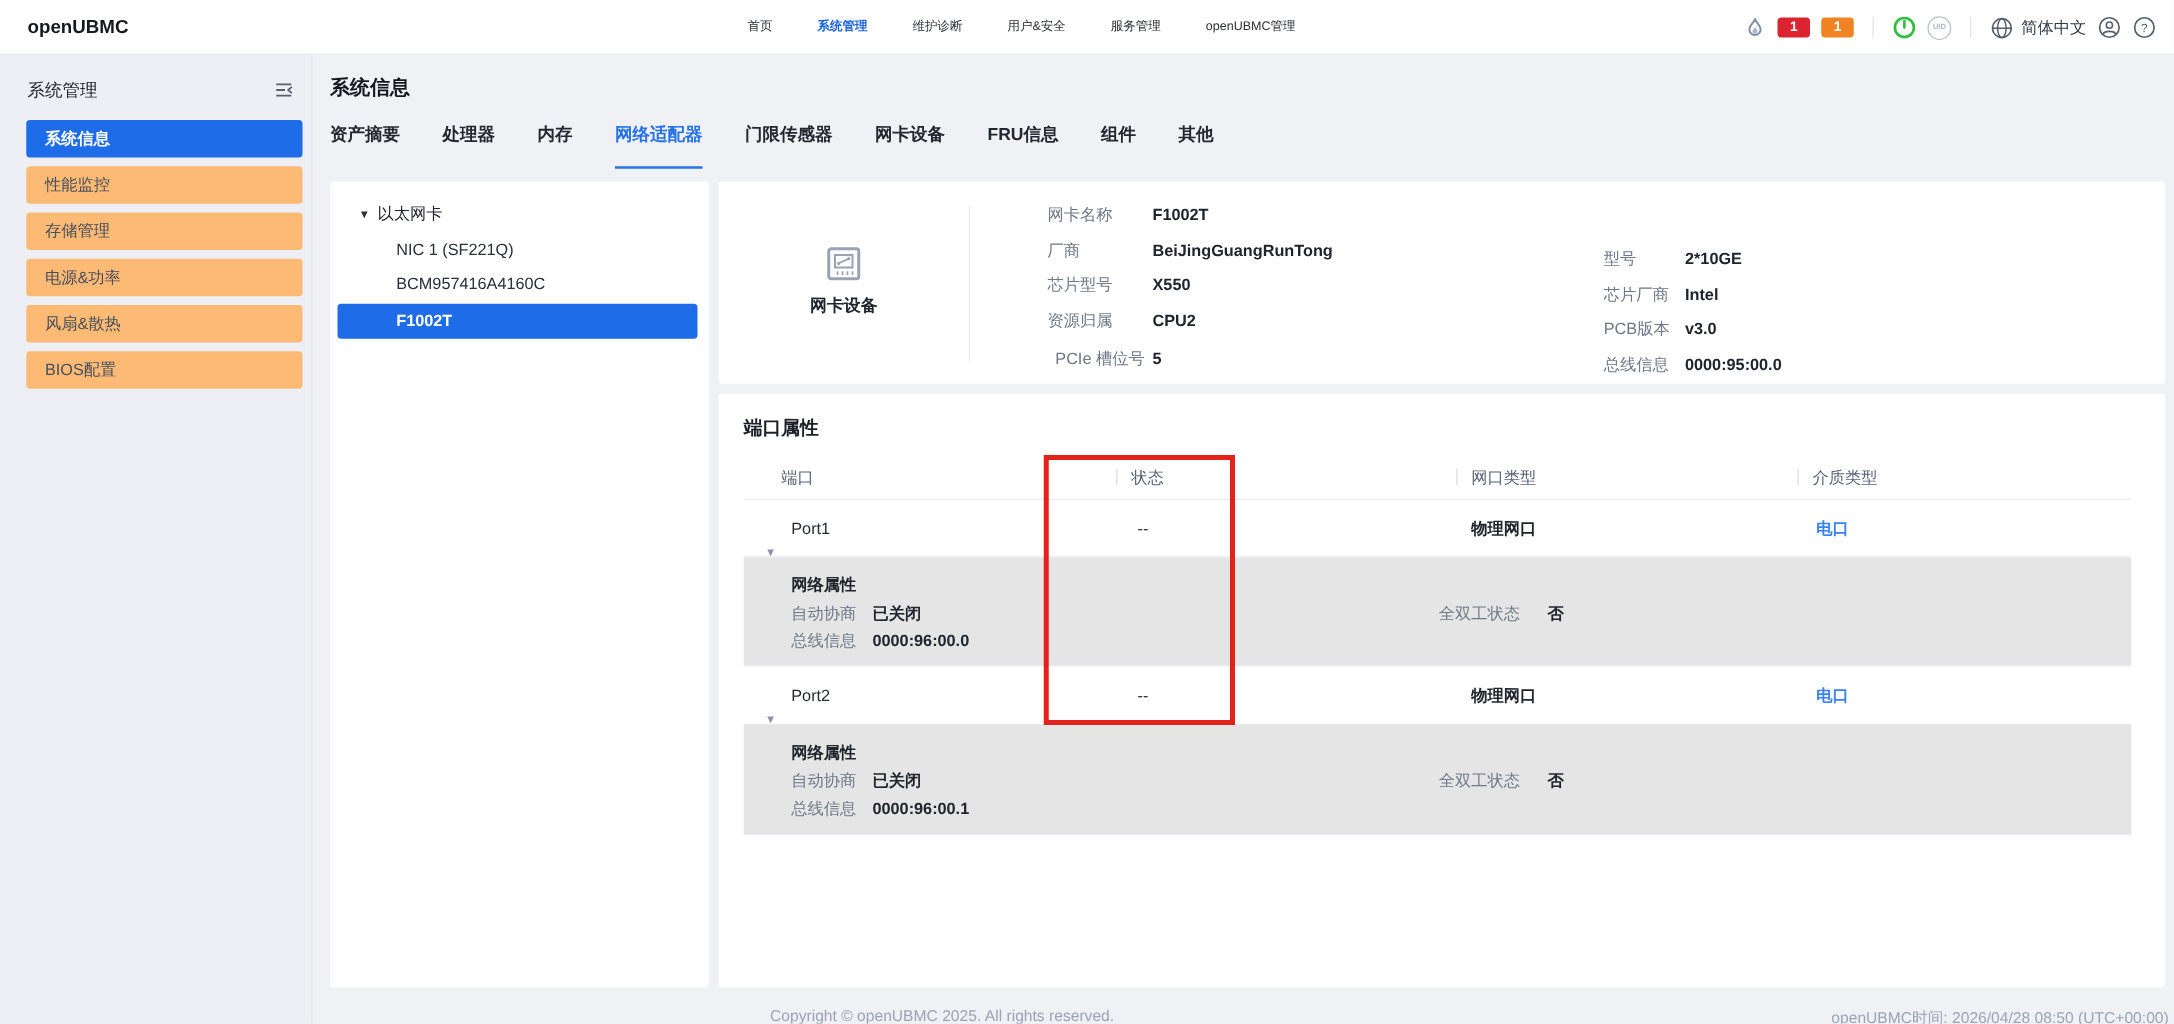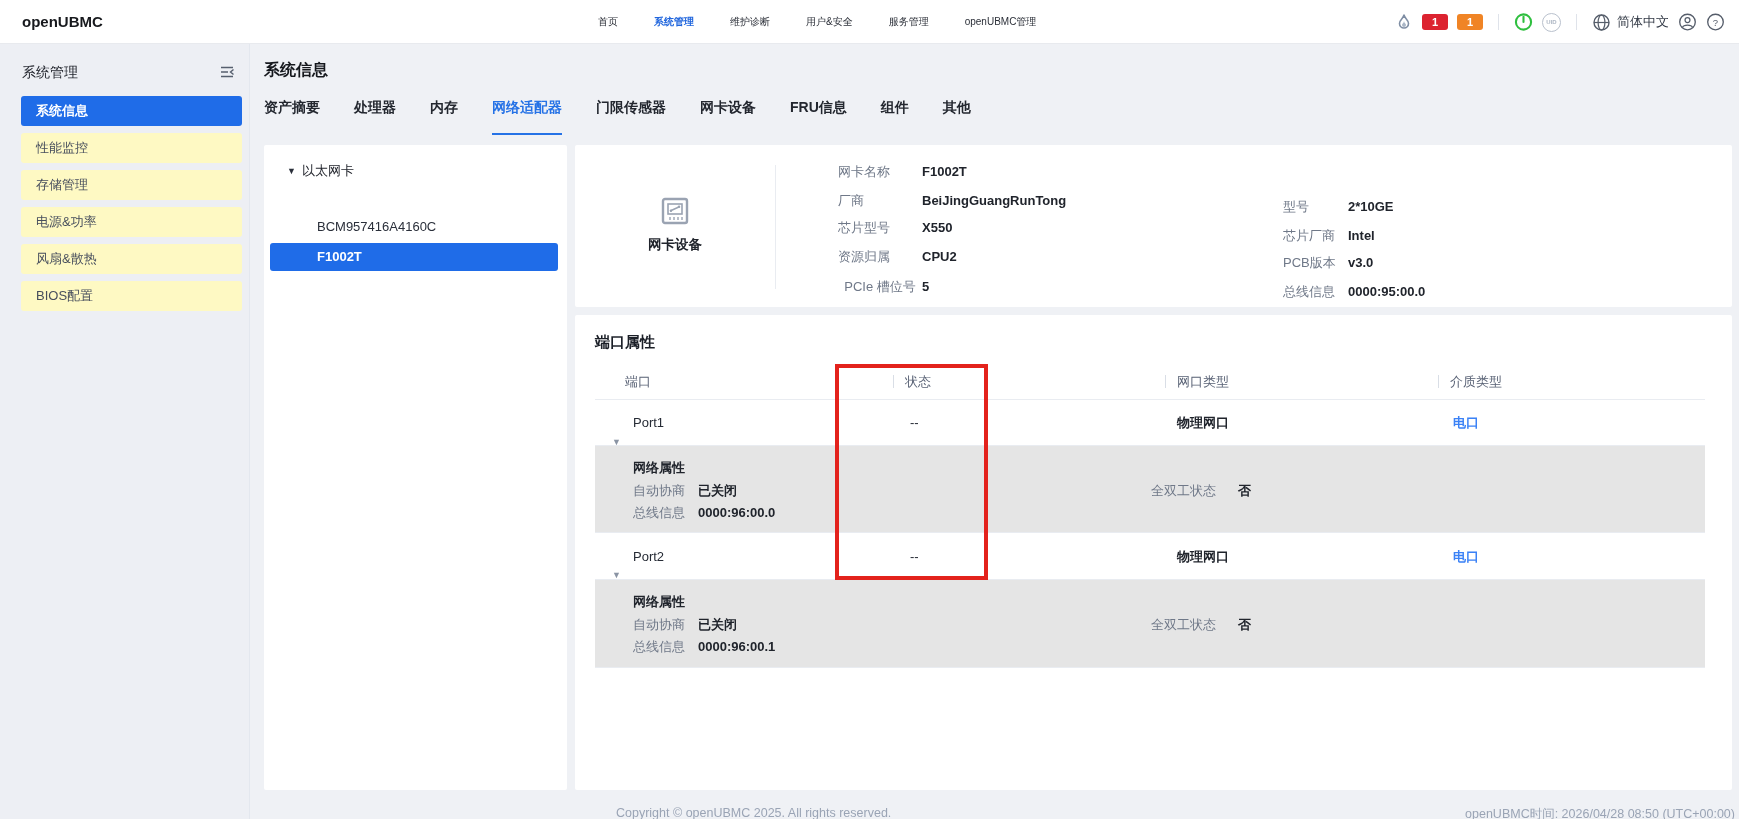--- a/index.html
+++ b/index.html
@@ -27,21 +27,21 @@
   .uid-circle { width:19px; height:19px; border:1.5px solid #b9c1cd; border-radius:50%;
                 font-size:6px; font-weight:bold; color:#aeb7c4; display:flex; align-items:center; justify-content:center; }
   .lang-label { font-size:13px; color:#333a46; margin-left:-3px; }
 
   
   .sidebar { position:absolute; left:0; top:44px; width:250px; height:775px; background:#edeff4;
              border-right:1px solid #e3e7ee; }
   .sidebar-head { position:absolute; left:0; top:16px; width:250px; height:28px; }
   .sidebar-title { position:absolute; left:22px; top:4px; font-size:14px; color:#23262e; }
   .collapse-btn { position:absolute; right:12px; top:3px; width:20px; height:20px; cursor:pointer; }
-  .side-item { position:absolute; left:21px; width:221px; height:30px; background:#fef9c3; border-radius:3px;
+  .side-item { position:absolute; left:21px; width:221px; height:30px; background:#fdba74; border-radius:3px;
                font-size:13px; color:#474e5d; line-height:30px; padding-left:15px; cursor:pointer; }
   .side-item.active { background:#1f6ce8; color:#fff; font-weight:bold; }
 
   
   .page-title { position:absolute; left:264px; top:60px; font-size:16px; font-weight:bold; color:#15181d; }
   .tabs { position:absolute; left:264px; top:96px; height:32px; display:flex; gap:34px; }
   .tab { font-size:14px; font-weight:600; color:#23272f; line-height:22px; cursor:pointer;
          position:relative; white-space:nowrap; }
   .tab.active { color:#2572e6; }
   .tab.active::after { content:""; position:absolute; left:0; right:0; bottom:-7px; height:2px; background:#2572e6; }
@@ -198,20 +198,21 @@
     <span class="tab">FRU信息</span>
     <span class="tab">组件</span>
     <span class="tab">其他</span>
   </div>
 
   <section class="card tree-card">
     <div class="tree-root">
       <span class="tree-caret">▼</span>
       <span class="tree-root-label">以太网卡</span>
     </div>
+    <div class="tree-child c1">NIC 1 (SF221Q)</div>
     <div class="tree-child c2">BCM957416A4160C</div>
     <div class="tree-child selected">F1002T</div>
   </section>
 
   <section class="card detail-card">
     <div class="nic-block">
       <span class="nic-icon">
         <svg width="32" height="32" viewBox="0 0 32 32">
           <rect x="4" y="3" width="24" height="24" rx="2" fill="none" stroke="#9aa3b2" stroke-width="2.4"></rect>
           <rect x="9" y="8" width="14" height="10" fill="none" stroke="#9aa3b2" stroke-width="1.6"></rect>

